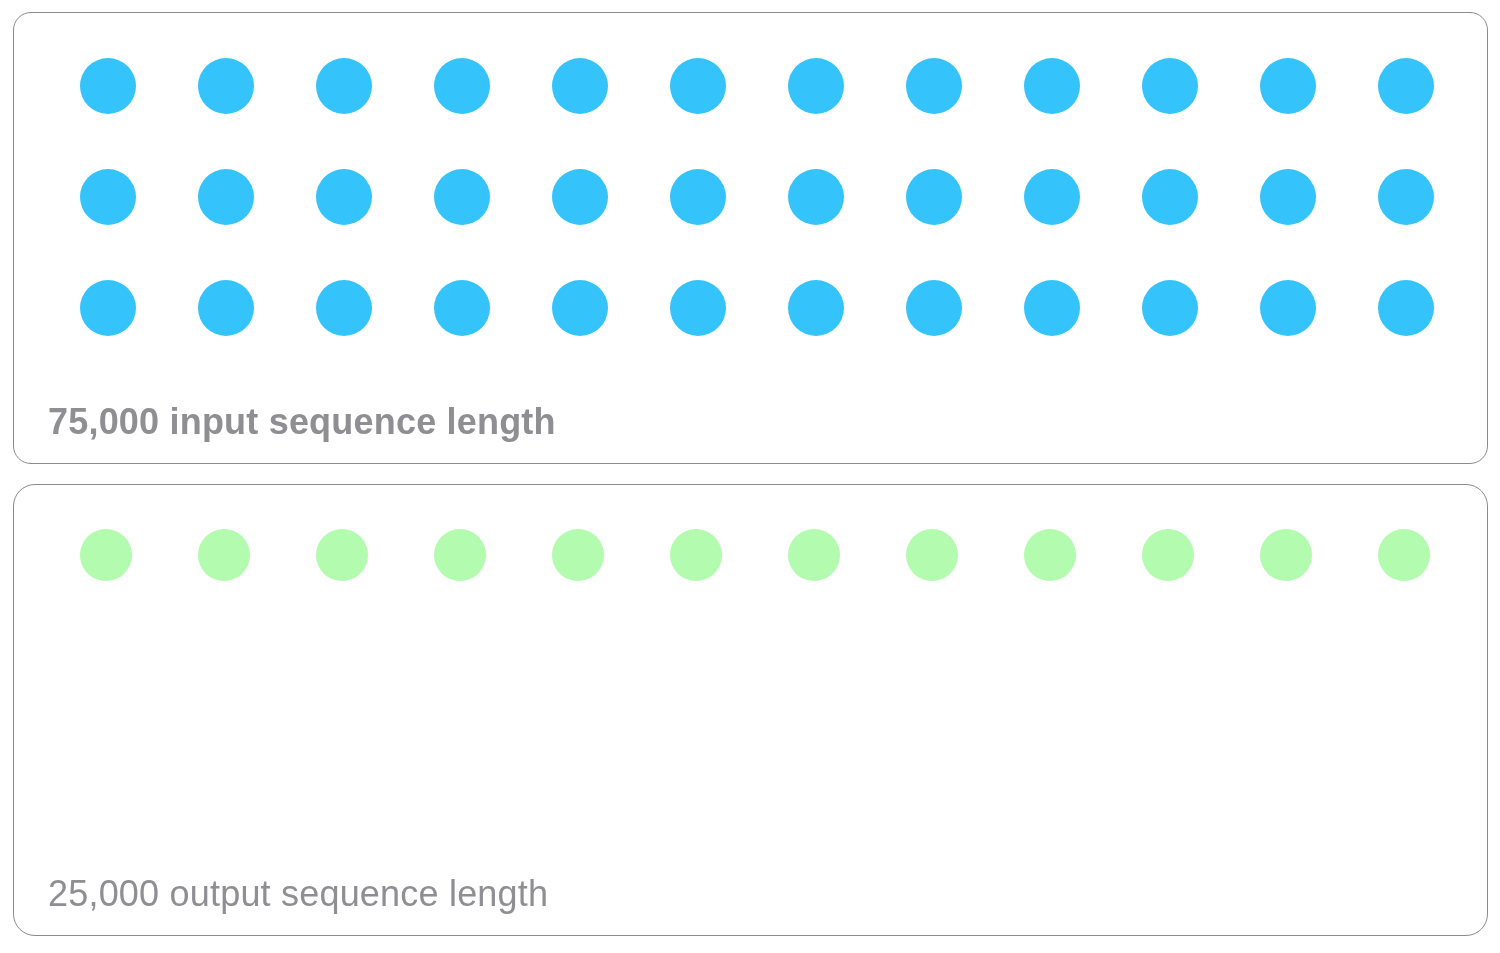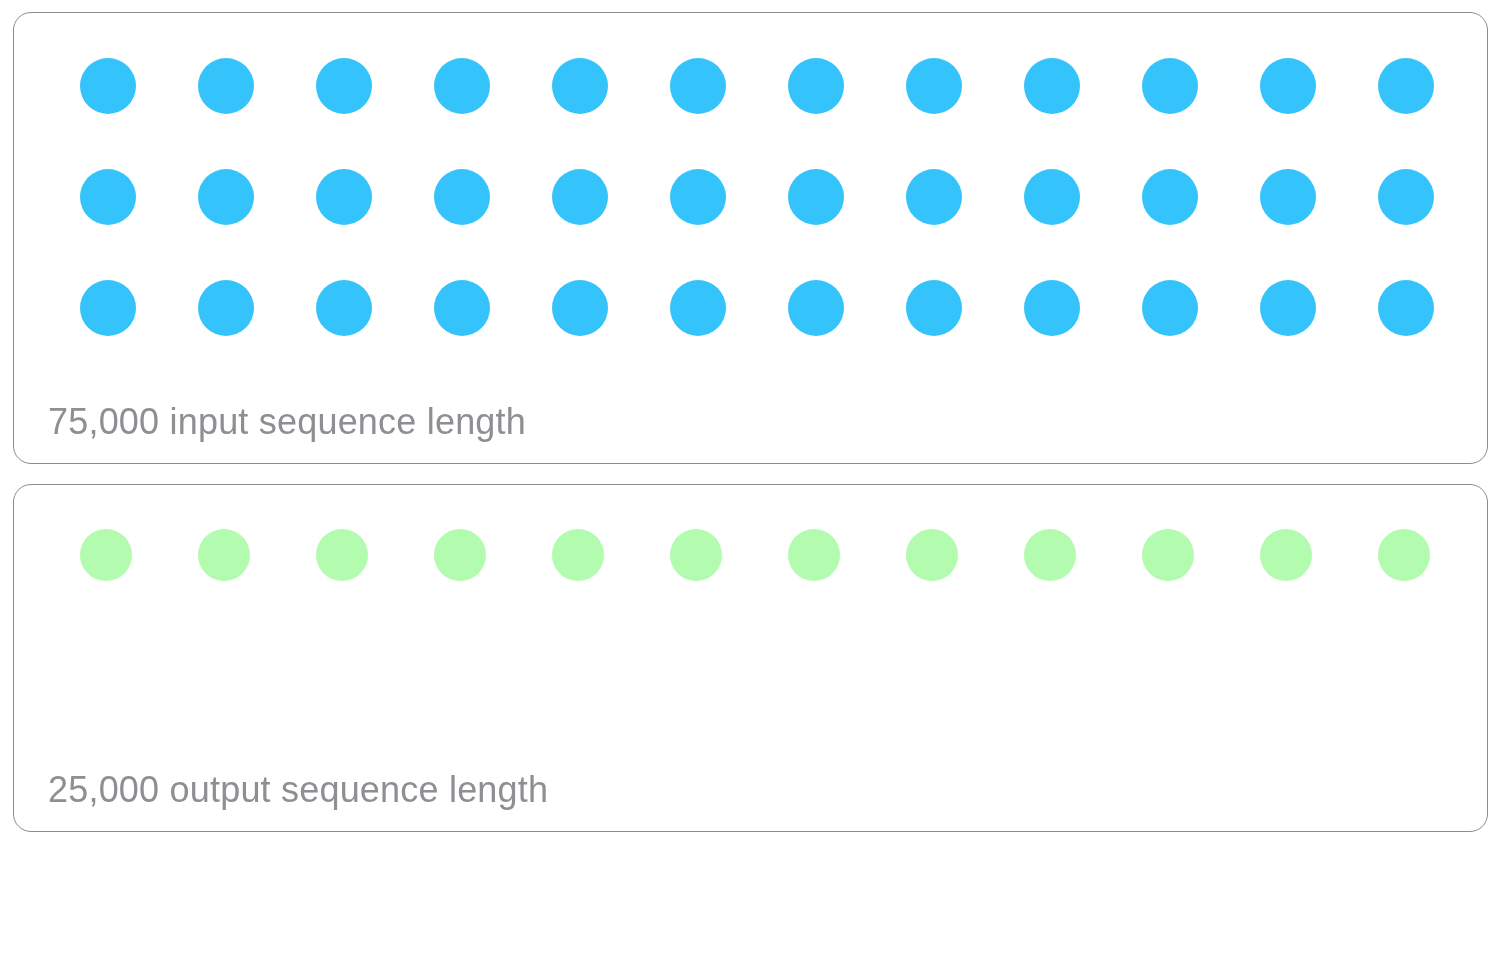--- a/index.html
+++ b/index.html
@@ -35,21 +35,22 @@
     top: 12px;
     width: 1475px;
     height: 452px;
   }
 
   
   .panel-output {
     left: 13px;
     top: 484px;
     width: 1475px;
-    height: 348px;
+    height: 452px;
+    border-radius: 22px;
   }
 
   .dot-grid {
     position: absolute;
     left: 0;
     top: 0;
     right: 0;
   }
 
   .dot-row {
@@ -147,21 +148,21 @@
         <span class="dot" style="background: rgb(53, 195, 251);"></span>
         <span class="dot" style="background: rgb(53, 195, 251);"></span>
         <span class="dot" style="background: rgb(53, 195, 251);"></span>
         <span class="dot" style="background: rgb(53, 195, 251);"></span>
         <span class="dot" style="background: rgb(53, 195, 251);"></span>
         <span class="dot" style="background: rgb(53, 195, 251);"></span>
         <span class="dot" style="background: rgb(53, 195, 251);"></span>
         <span class="dot" style="background: rgb(53, 195, 251);"></span>
       </div>
     </div>
-    <div class="caption" style="color: rgb(142, 142, 147);">75,000 input sequence length</div>
+    <div class="caption" style="color: rgb(142, 142, 147); font-weight: bold;">75,000 input sequence length</div>
   </div>
 
   <div class="panel panel-output" style="border-color: rgb(139, 139, 142);">
     <div class="dot-grid">
       <div class="dot-row">
         <span class="dot" style="background: rgb(178, 251, 175);"></span>
         <span class="dot" style="background: rgb(178, 251, 175);"></span>
         <span class="dot" style="background: rgb(178, 251, 175);"></span>
         <span class="dot" style="background: rgb(178, 251, 175);"></span>
         <span class="dot" style="background: rgb(178, 251, 175);"></span>

